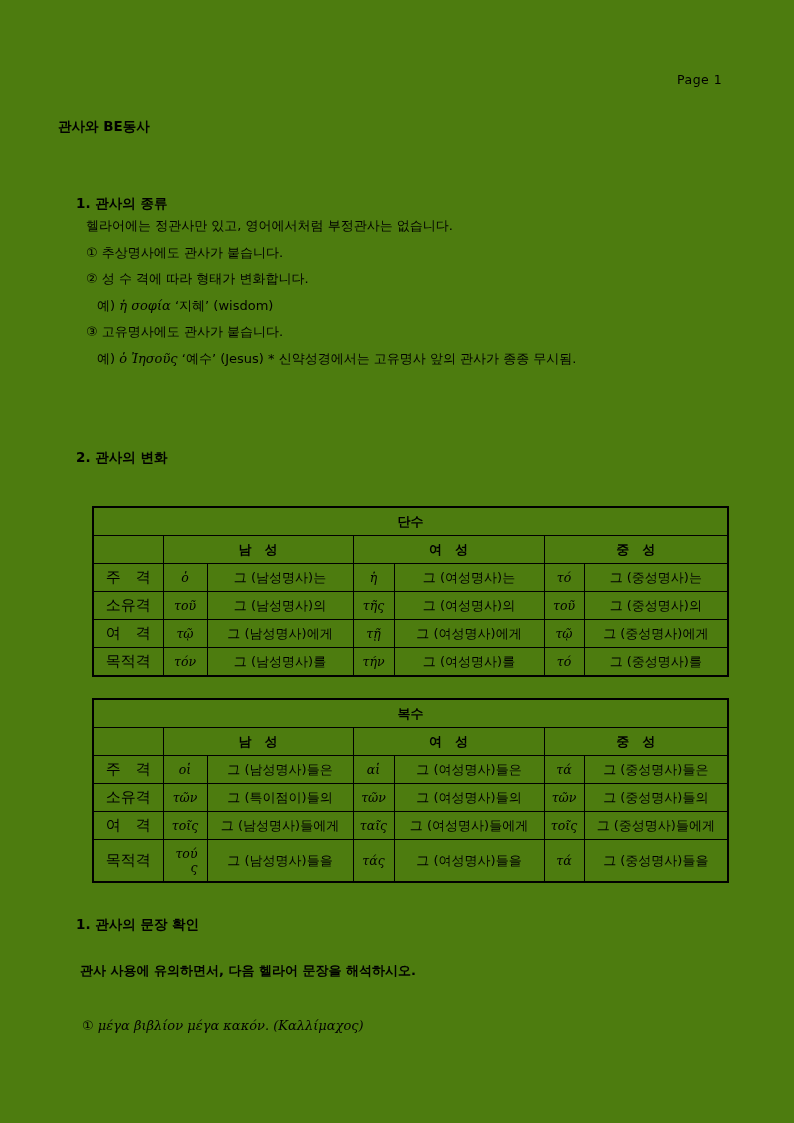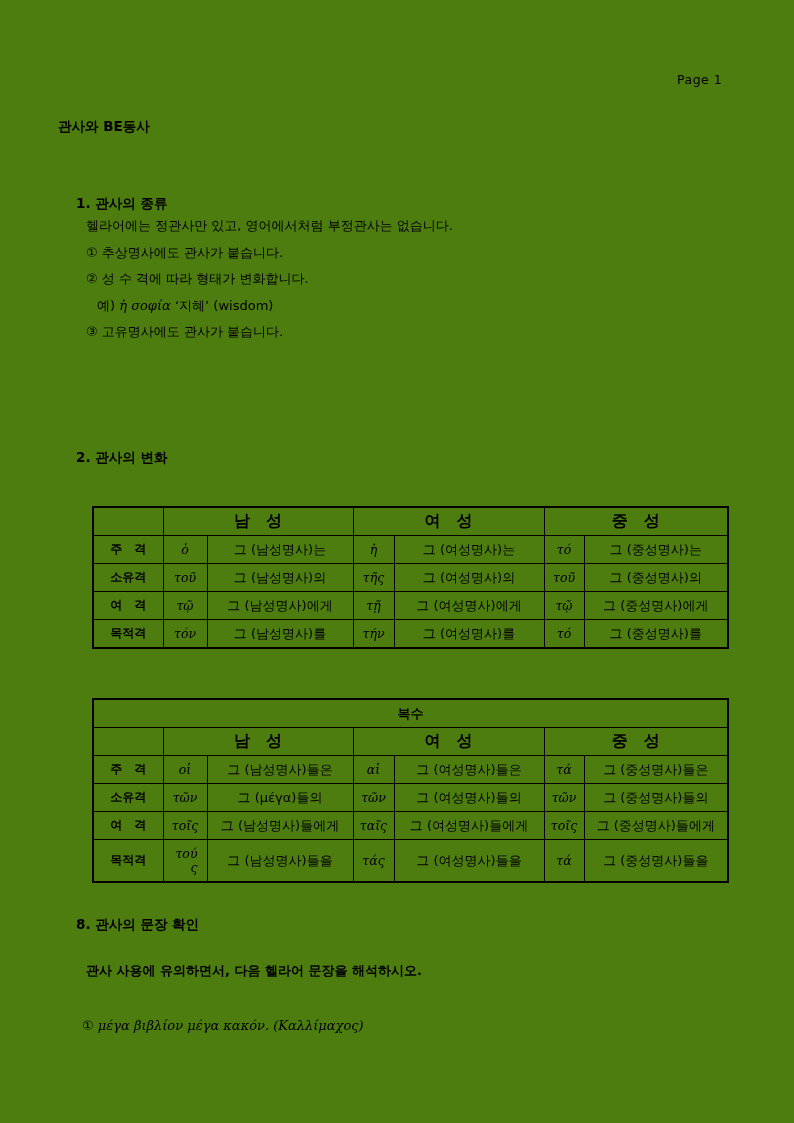--- a/index.html
+++ b/index.html
@@ -19,61 +19,65 @@
   .greek { font-family:"DejaVu Serif", serif; font-style:italic; }
   .gtable {
     position:absolute; left:92px; width:635px;
     border-collapse:collapse; table-layout:fixed;
     border:2px solid #000;
   }
   .t1pos { top:506px; }
   .t2pos { top:698px; }
   .gtable td { border:1px solid #000; text-align:center; vertical-align:middle; padding:0 2px; height:27px; overflow:hidden; }
   .t-title  { font-weight:bold; font-size:13px; }
-  .t-gender { font-weight:bold; font-size:16px; }
-  .t-case   { font-weight:bold; font-size:12px; }
+  .t-gender { font-weight:bold; font-size:13px; }
+  .t-case   { font-weight:normal; font-size:15px; }
   .t-greek  { font-size:12.5px; }
   .t-desc   { font-size:13px; }
   .t2pos tr.tall td { height:41px; }
   .force-wrap { display:inline-block; width:25px; word-break:break-all; line-height:14px; text-align:right; }
-  .instr { position:absolute; left:86px; top:962px; font-weight:bold; }
+  .instr { position:absolute; left:80px; top:962px; font-weight:bold; }
   .example { position:absolute; left:82px; top:1018px; }
 </style>
 </head>
 <body>
 
 <div class="doc">
 
   <div class="pagenum">Page 1</div>
 
   <div class="title">관사와 BE동사</div>
 
   <div class="heading h1pos">1. 관사의 종류</div>
 
   <div class="intro">
     <div class="line"><span>헬라어에는 정관사만 있고, 영어에서처럼 부정관사는 없습니다.</span></div>
     <div class="line"><span>① 추상명사에도 관사가 붙습니다.</span></div>
     <div class="line"><span>② 성 수 격에 따라 형태가 변화합니다.</span></div>
     <div class="line sub"><span>예) </span><span class="greek">ἡ σοφία</span><span> ‘지혜’ (wisdom)</span></div>
     <div class="line"><span>③ 고유명사에도 관사가 붙습니다.</span></div>
+    <div class="line sub"><span>예) </span><span class="greek">ὁ Ἰησοῦς</span><span> ‘예수’ (Jesus) * 신약성경에서는 고유명사 앞의 관사가 종종 무시됨.</span></div>
   </div>
 
   <div class="heading h2pos">2. 관사의 변화</div>
 
   <table class="gtable t1pos">
     <colgroup>
         <col style="width:70px">
         <col style="width:44px">
         <col style="width:146px">
         <col style="width:41px">
         <col style="width:150px">
         <col style="width:40px">
         <col style="width:144px">
       </colgroup>
     <tbody>
+        <tr>
+      <td colspan="7" class="t-title">단수</td>
+    </tr>
     <tr>
       <td class="t-gender"></td>
       <td colspan="2" class="t-gender">남　성</td>
       <td colspan="2" class="t-gender">여　성</td>
       <td colspan="2" class="t-gender">중　성</td>
     </tr>
     <tr>
       <td class="t-case">주　격</td>
       <td class="t-greek"><span class="greek">ὁ</span></td>
       <td class="t-desc">그 (남성명사)는</td>
@@ -137,21 +141,21 @@
       <td class="t-greek"><span class="greek">οἱ</span></td>
       <td class="t-desc">그 (남성명사)들은</td>
       <td class="t-greek"><span class="greek">αἱ</span></td>
       <td class="t-desc">그 (여성명사)들은</td>
       <td class="t-greek"><span class="greek">τά</span></td>
       <td class="t-desc">그 (중성명사)들은</td>
     </tr>
     <tr>
       <td class="t-case">소유격</td>
       <td class="t-greek"><span class="greek">τῶν</span></td>
-      <td class="t-desc">그 (μέγα)들의</td>
+      <td class="t-desc">그 (특이점이)들의</td>
       <td class="t-greek"><span class="greek">τῶν</span></td>
       <td class="t-desc">그 (여성명사)들의</td>
       <td class="t-greek"><span class="greek">τῶν</span></td>
       <td class="t-desc">그 (중성명사)들의</td>
     </tr>
     <tr>
       <td class="t-case">여　격</td>
       <td class="t-greek"><span class="greek">τοῖς</span></td>
       <td class="t-desc">그 (남성명사)들에게</td>
       <td class="t-greek"><span class="greek">ταῖς</span></td>
@@ -164,21 +168,21 @@
       <td class="t-greek"><span class="greek force-wrap">τούς</span></td>
       <td class="t-desc">그 (남성명사)들을</td>
       <td class="t-greek"><span class="greek">τάς</span></td>
       <td class="t-desc">그 (여성명사)들을</td>
       <td class="t-greek"><span class="greek">τά</span></td>
       <td class="t-desc">그 (중성명사)들을</td>
     </tr>
   </tbody>
     </table>
 
-  <div class="heading h3pos">8. 관사의 문장 확인</div>
+  <div class="heading h3pos">1. 관사의 문장 확인</div>
 
   <div class="instr">관사 사용에 유의하면서, 다음 헬라어 문장을 해석하시오.</div>
 
   <div class="example">
     <span>① </span><span class="greek">μέγα βιβλίον μέγα κακόν. (Καλλίμαχος)</span>
   </div>
 
 </div>
 
 </body></html>

